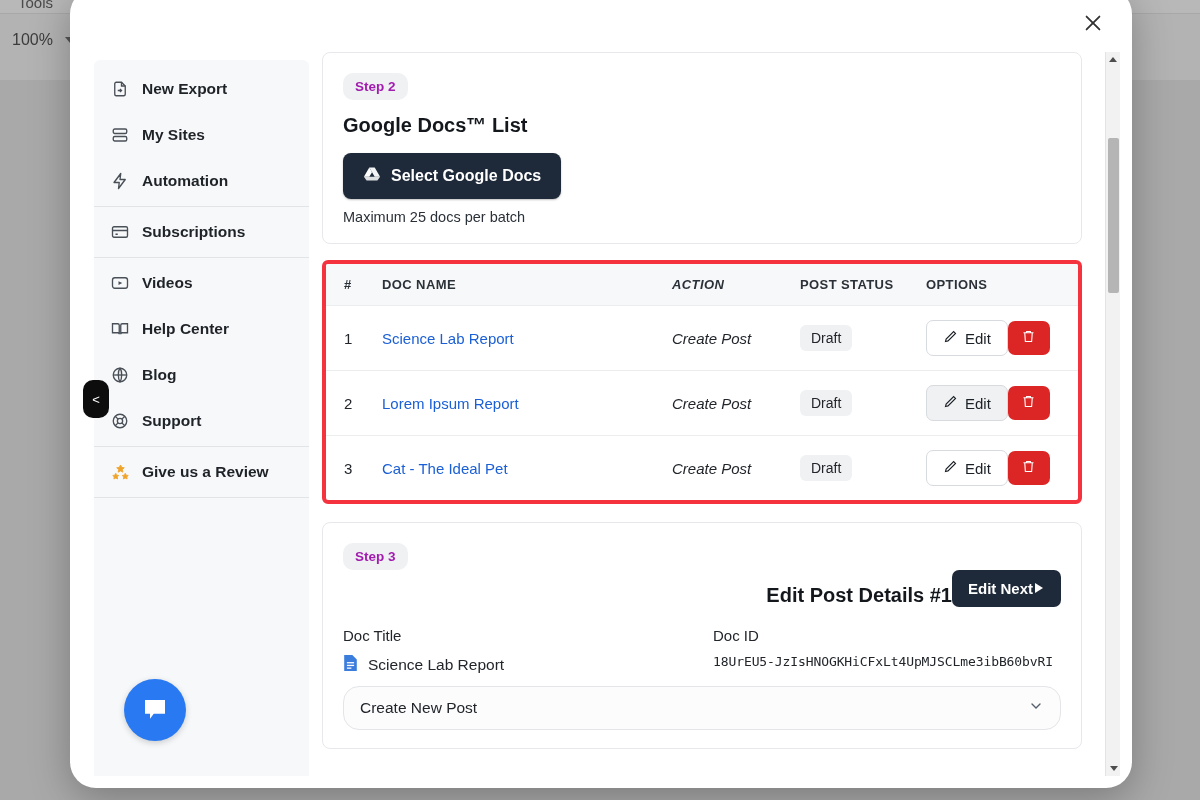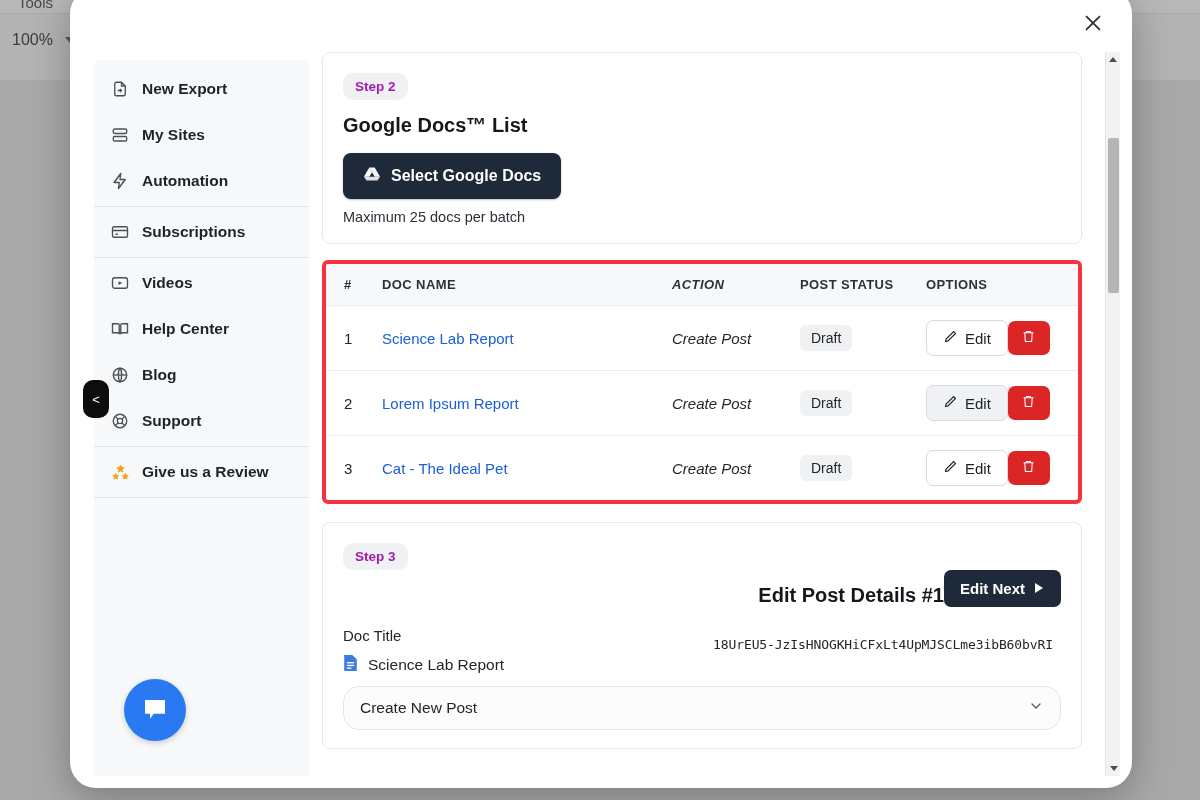--- a/index.html
+++ b/index.html
@@ -156,21 +156,21 @@
   .edit-btn.hovered { background: #f0f1f3; }
   .del-btn {
     background: #dc2626; border: none; border-radius: 7px;
     width: 42px; height: 34px; display: inline-flex;
     align-items: center; justify-content: center; cursor: pointer;
   }
 
   
   .row-head { display: flex; align-items: flex-start; justify-content: flex-end; }
   .edit-next {
-    display: inline-flex; align-items: center; gap: 8px;
+    display: inline-flex; align-items: center; 
     background: #1e2a3a; color: #fff; border: none; border-radius: 7px;
     padding: 10px 16px; font-size: 15px; font-weight: 600; cursor: pointer;
   }
   .fields { display: flex; margin-top: 20px; gap: 22px; }
   .fcol { flex: 1; }
   .flabel { font-size: 15px; color: #22262b; font-weight: 500; }
   .fval { margin-top: 10px; font-size: 15.5px; color: #22262b;
           display: flex; align-items: center; gap: 10px; }
   .fval-mono { margin-top: 10px; font-size: 13px; color: #22262b;
           font-family: "DejaVu Sans Mono", monospace; letter-spacing: -.1px; }
@@ -473,20 +473,21 @@
                       <rect x="4" y="9" width="8" height="1.4"></rect>
                       <rect x="4" y="12" width="8" height="1.4"></rect>
                       <rect x="4" y="15" width="5" height="1.4"></rect>
                     </g>
                 </svg>
               </span>
               <span>Science Lab Report</span>
             </div>
           </div>
           <div class="fcol">
+            <div class="flabel">Doc ID</div>
             <div class="fval-mono">18UrEU5-JzIsHNOGKHiCFxLt4UpMJSCLme3ibB60bvRI</div>
           </div>
         </div>
 
         <div class="select-box">
           <span>Create New Post</span>
           <span>
             <svg width="16" height="16" viewBox="0 0 24 24" fill="none" stroke="#55606c" stroke-width="2" stroke-linecap="round">
                 <path d="M6 9l6 6 6-6"></path>
               </svg>

